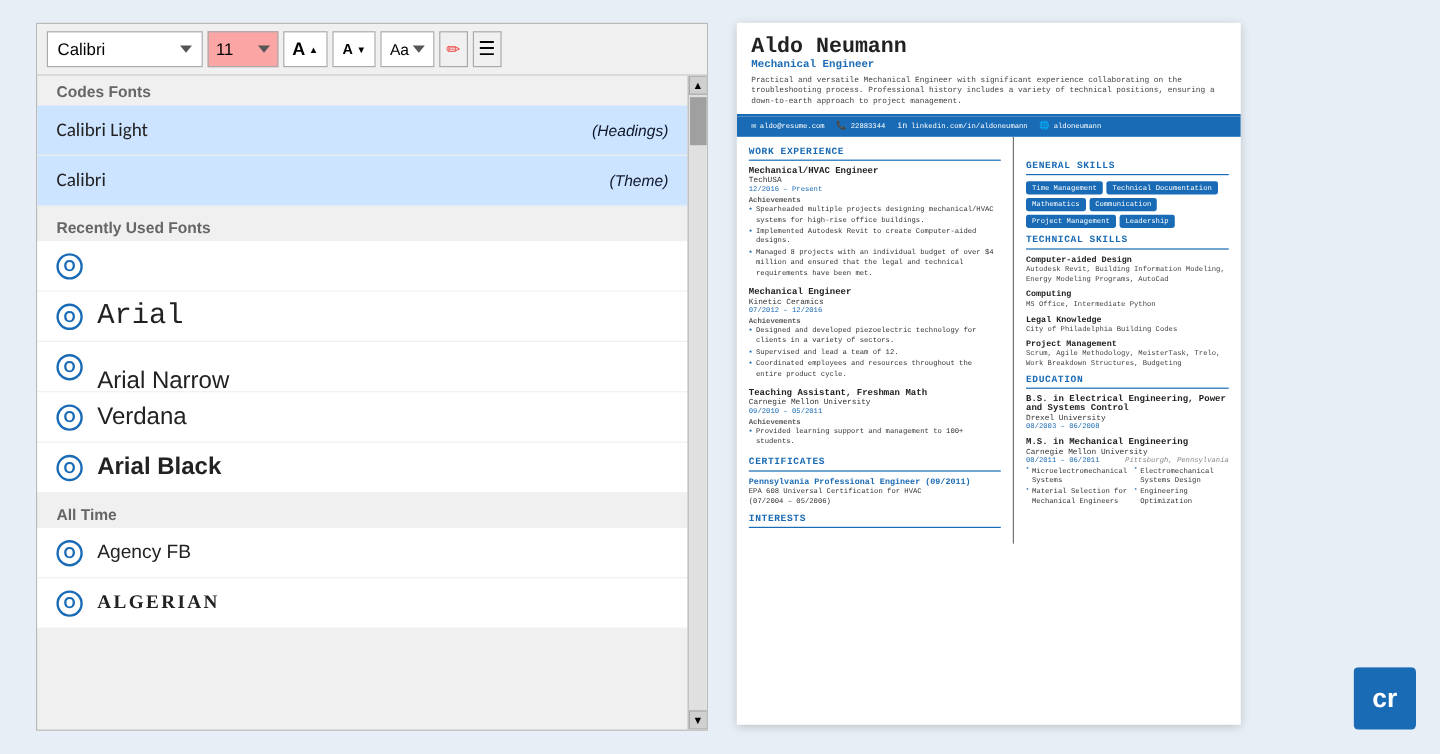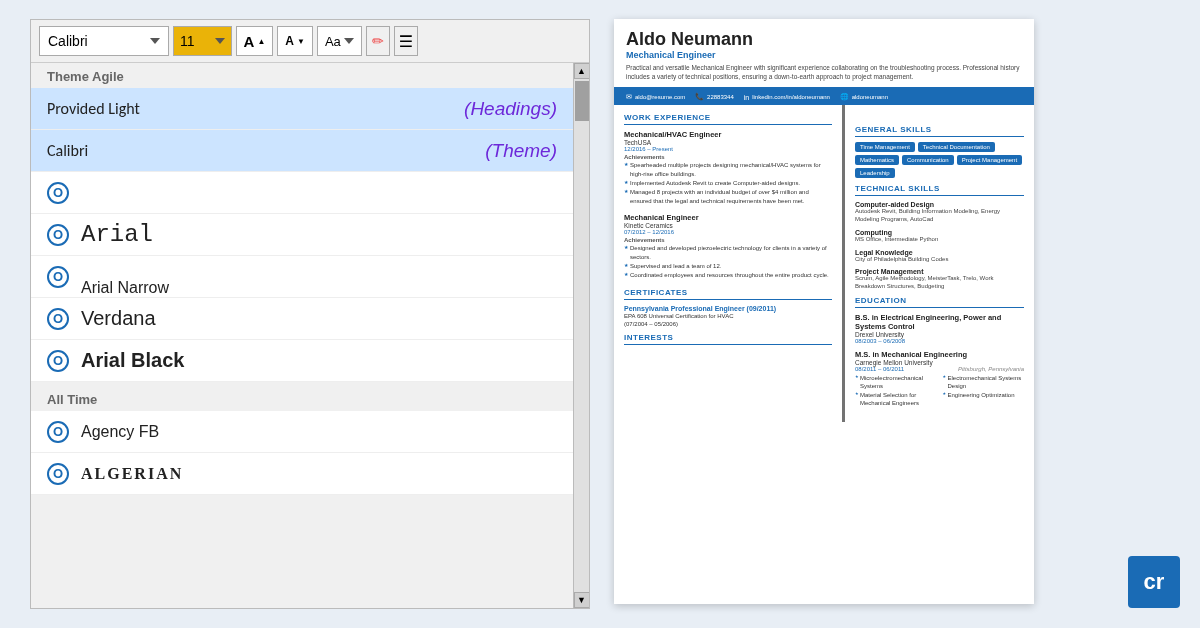--- a/index.html
+++ b/index.html
@@ -51,21 +51,21 @@
       height: 30px;
     }
     .font-select-box span { flex: 1; }
     .dropdown-arrow {
       width: 0; height: 0;
       border-left: 5px solid transparent;
       border-right: 5px solid transparent;
       border-top: 6px solid #555;
     }
     .size-box {
-      background: #eab308;
+      background: #fca5a5;
       border: 1px solid #aaa;
       padding: 4px 6px;
       font-size: 14px;
       display: flex;
       align-items: center;
       gap: 20px;
       min-width: 54px;
       height: 30px;
     }
     .toolbar-btn {
@@ -146,35 +146,36 @@
       color: #1a6bb5;
       font-weight: bold;
       flex-shrink: 0;
     }
     .font-name {
       font-size: 16px;
       color: #222;
     }
     .font-tag {
       margin-left: auto;
-      font-size: 19px;
-      color: #6d28d9;
+      font-size: 13px;
+      color: #0f172a;
       font-style: italic;
       text-align: center;
     }
 
     
     .resume-panel {
       background: white;
       width: 420px;
       min-height: 585px;
       box-shadow: 0 2px 8px rgba(0,0,0,0.2);
       font-size: 7px;
       overflow: hidden;
       flex-shrink: 0;
+      font-family: Liberation Mono, monospace;
     }
     .resume-header-section {
       padding: 10px 12px 6px;
       border-bottom: 2px solid #1a6bb5;
     }
     .resume-name {
       font-size: 18px;
       font-weight: bold;
       color: #222;
     }
@@ -206,21 +207,21 @@
     .contact-icon {
       font-size: 7px;
     }
     .resume-body {
       display: flex;
       gap: 0;
     }
     .resume-left {
       width: 55%;
       padding: 8px 10px;
-      border-right: 3px solid #737373;
+      border-right: 1px solid #737373;
     }
     .resume-right {
       width: 45%;
       padding: 8px 10px;
       margin-top: 12px;
     }
     .section-title {
       font-size: 8px;
       font-weight: bold;
       color: #1a6bb5;
@@ -404,41 +405,42 @@
         <span>✏</span>
       </div>
       <div class="toolbar-icon" style="font-size:16px;">
         <span>☰</span>
       </div>
     </div>
 
     <div class="font-list-container">
       <div class="font-list">
 
-        <div class="section-label">Theme Agile</div>
+        <div class="section-label">Codes Fonts</div>
         <div class="font-item selected">
-          <span class="font-name" style="font-family:'Calibri Light',Calibri,sans-serif;">Provided Light</span>
+          <span class="font-name" style="font-family:'Calibri Light',Calibri,sans-serif;">Calibri Light</span>
           <span class="font-tag">(Headings)</span>
         </div>
         <div class="font-item selected">
           <span class="font-name" style="font-family:Calibri,sans-serif;">Calibri</span>
           <span class="font-tag">(Theme)</span>
         </div>
 
+        <div class="section-label" style="margin-top:4px;">Recently Used Fonts</div>
 
         <div class="font-item">
           <div class="font-icon">O</div>
         </div>
         <div class="font-item">
           <div class="font-icon">O</div>
           <span class="font-name" style="font-family:Liberation Mono, monospace; font-size:24px;">Arial</span>
         </div>
         <div class="font-item">
           <div class="font-icon">O</div>
-          <span class="font-name" style="font-family:'Arial Narrow',Arial,sans-serif; font-size:16px;margin-top:23px;">Arial Narrow</span>
+          <span class="font-name" style="font-family:'Arial Narrow',Arial,sans-serif; font-size:20px;margin-top:23px;">Arial Narrow</span>
         </div>
         <div class="font-item">
           <div class="font-icon">O</div>
           <span class="font-name" style="font-family:Verdana,sans-serif; font-size:20px;">Verdana</span>
         </div>
         <div class="font-item">
           <div class="font-icon">O</div>
           <span class="font-name" style="font-family:'Arial Black',Arial,sans-serif; font-size:20px; font-weight:900;">Arial Black</span>
         </div>
 
@@ -507,20 +509,27 @@
         <div class="job-block">
           <div class="job-title">Mechanical Engineer</div>
           <div class="job-company">Kinetic Ceramics</div>
           <div class="job-date">07/2012 – 12/2016</div>
           <div class="job-achievements-label">Achievements</div>
           <div class="job-bullet">Designed and developed piezoelectric technology for clients in a variety of sectors.</div>
           <div class="job-bullet">Supervised and lead a team of 12.</div>
           <div class="job-bullet">Coordinated employees and resources throughout the entire product cycle.</div>
         </div>
 
+        <div class="job-block">
+          <div class="job-title">Teaching Assistant, Freshman Math</div>
+          <div class="job-company">Carnegie Mellon University</div>
+          <div class="job-date">09/2010 – 05/2011</div>
+          <div class="job-achievements-label">Achievements</div>
+          <div class="job-bullet">Provided learning support and management to 100+ students.</div>
+        </div>
 
         <div class="section-title">CERTIFICATES</div>
         <div class="cert-block">
           <div class="cert-title">Pennsylvania Professional Engineer (09/2011)</div>
           <div class="cert-detail">EPA 608 Universal Certification for HVAC<br>(07/2004 – 05/2006)</div>
         </div>
 
         <div class="section-title">INTERESTS</div>
       </div>
 

